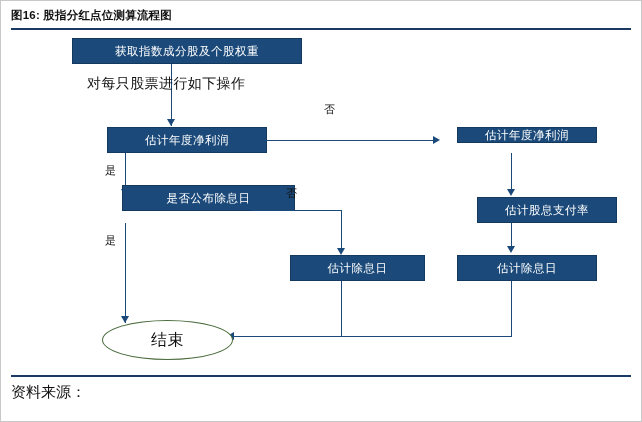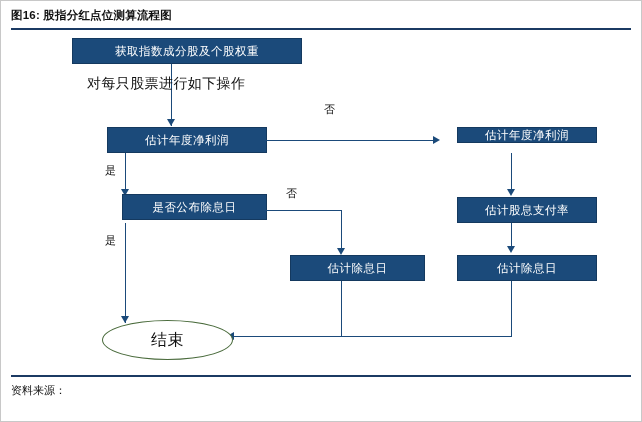--- a/index.html
+++ b/index.html
@@ -55,21 +55,21 @@
     background: #1b3a63;
   }
   .source-bar {
     position: absolute;
     left: 10px;
     top: 382px;
     width: 620px;
     height: 18px;
     display: flex;
     align-items: flex-start;
-    font-size: 11px;
+    font-size: 15px;
     color: #111111;
   }
   .source-strong {
     font-weight: bold;
   }
   
   .canvas {
     position: absolute;
     left: 0;
     top: 29px;
@@ -170,23 +170,23 @@
     <div class="node" style="left:440px; top:97px; width:140px; height:16px;">估计年度净利润</div>
 
     <div class="line-h" style="left:250px; top:110px; width:182px;"></div>
     <div class="arrow arrow-right" style="left:432px; top:105.5px;"></div>
     <div class="edge-label" style="left:323px; top:72px;">否</div>
 
     <div class="line-v" style="left:124px; top:123px; height:43px;"></div>
     <div class="arrow arrow-down" style="left:119.5px; top:159px;"></div>
     <div class="edge-label" style="left:104px; top:133px;">是</div>
 
-    <div class="node" style="left:105px; top:164px; width:145px; height:26px;">是否公布除息日</div>
-
-    <div class="node" style="left:440px; top:167px; width:140px; height:26px;">估计股息支付率</div>
+    <div class="node" style="left:105px; top:155px; width:173px; height:26px;">是否公布除息日</div>
+
+    <div class="node" style="left:460px; top:167px; width:140px; height:26px;">估计股息支付率</div>
 
     <div class="line-v" style="left:510px; top:123px; height:36px;"></div>
     <div class="arrow arrow-down" style="left:505.5px; top:159px;"></div>
 
     <div class="line-h" style="left:250px; top:180px; width:90px;"></div>
     <div class="line-v" style="left:340px; top:180px; height:40px;"></div>
     <div class="arrow arrow-down" style="left:335.5px; top:218px;"></div>
     <div class="edge-label" style="left:285px; top:156px;">否</div>
 
     <div class="line-v" style="left:124px; top:193px; height:100px;"></div>

